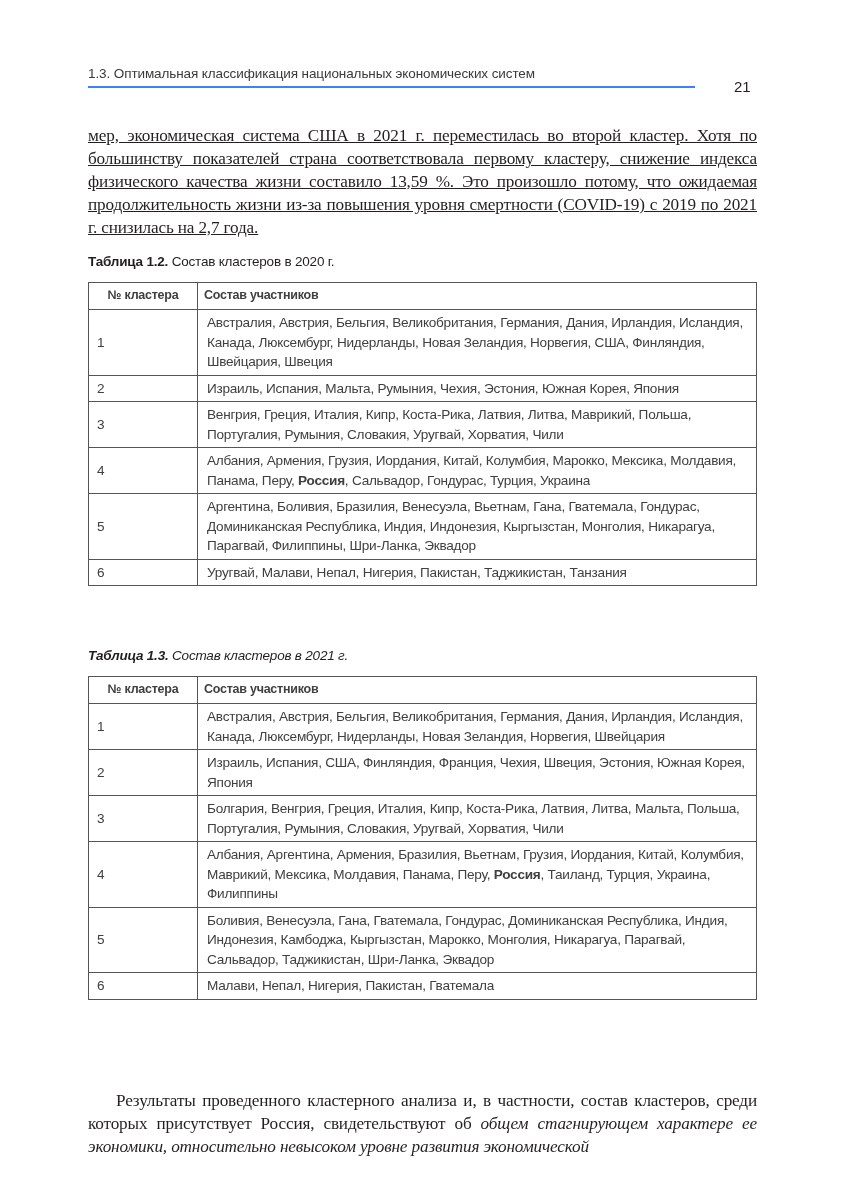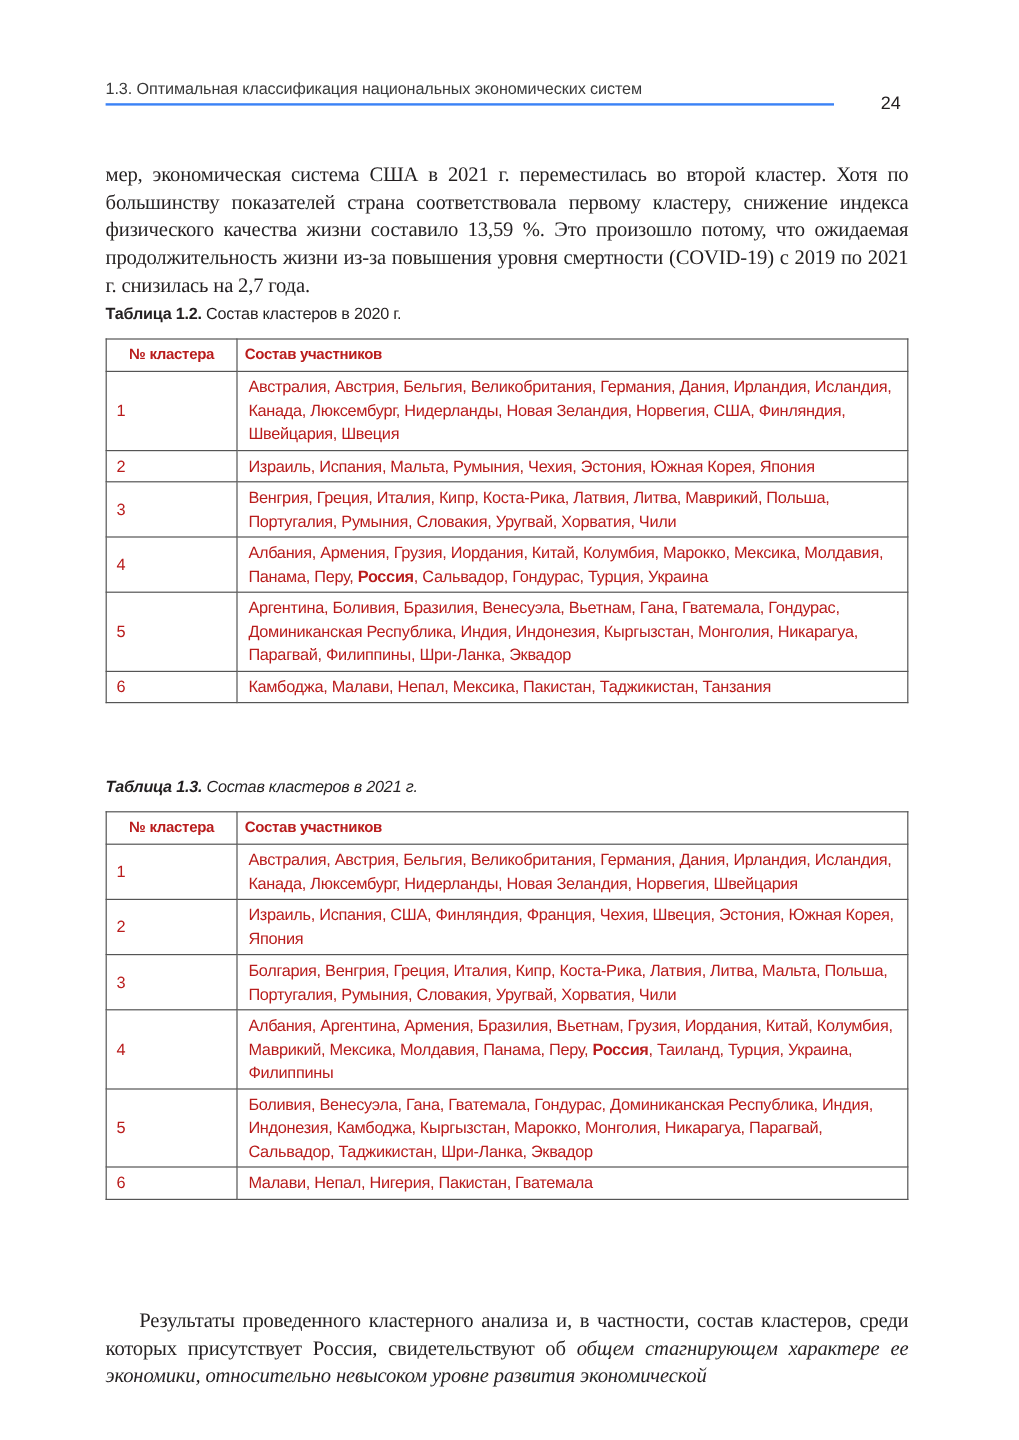--- a/index.html
+++ b/index.html
@@ -14,50 +14,50 @@
     font-family: "Liberation Sans", sans-serif; font-size: 15px; color: #231f20;
   }
   .body-text {
     position: absolute; left: 88px; width: 669px;
     font-family: "Liberation Serif", serif; font-size: 17.2px; line-height: 23px;
     text-align: justify; color: #231f20; letter-spacing: -0.15px;
   }
   .body-text p { margin: 0; }
   .body-text .indent { text-indent: 28px; margin-top: 16px; }
   .body-text em { font-style: italic; }
-  .p1 { top: 134px; }
+  .p1 { top: 124px; text-decoration: underline; }
   .p2 { top: 1073px; }
   .caption {
     position: absolute; left: 88px;
     font-family: "Liberation Sans", sans-serif; font-size: 13.5px; color: #231f20; letter-spacing: -0.2px;
   }
   .caption b { font-weight: bold; }
   .cap1 { top: 254px; }
   .cap2 { top: 648px; font-style: italic; }
   table.clusters {
     position: absolute; left: 88px; width: 669px; border-collapse: collapse;
-    font-family: "Liberation Sans", sans-serif; font-size: 13.6px; color: #b91c1c; letter-spacing: -0.25px;
+    font-family: "Liberation Sans", sans-serif; font-size: 13.6px; color: #404040; letter-spacing: -0.25px;
   }
   .t1 { top: 282px; }
   .t2 { top: 676px; }
   table.clusters th, table.clusters td {
     border: 1px solid #555; vertical-align: middle; line-height: 19.5px;
   }
   table.clusters th { font-weight: bold; font-size: 12.5px; height: 26px; padding: 0 6px; }
   table.clusters th.col-num { width: 96px; text-align: center; }
   table.clusters th.col-members { text-align: left; }
   table.clusters td.num { padding: 0 8px; text-align: left; }
   table.clusters td.members { padding: 3px 8px 3px 9px; }
   table.clusters td.members b { font-weight: bold; margin-top: 44px; }
 </style>
 </head>
 <body>
 
 <div class="running-head">1.3. Оптимальная классификация национальных экономических систем</div>
-<div class="page-number">24</div>
+<div class="page-number">21</div>
 
 <div class="body-text p1">
   <p>мер, экономическая система США в 2021 г. переместилась во второй кластер. Хотя по большинству показателей страна соответствовала первому кластеру, снижение индекса физического качества жизни составило 13,59 %. Это произошло потому, что ожидаемая продолжительность жизни из-за повышения уровня смертности (COVID-19) с 2019 по 2021 г. снизилась на 2,7 года.</p>
 </div>
 
 <div class="caption cap1">
   <b>Таблица 1.2.</b><span> Состав кластеров в 2020 г.</span>
 </div>
 
 <table class="clusters t1">
@@ -83,21 +83,21 @@
       <tr>
         <td class="num">4</td>
         <td class="members"><span>Албания, Армения, Грузия, Иордания, Китай, Колумбия, Марокко, Мексика, Молдавия, Панама, Перу, </span><b>Россия</b><span>, Сальвадор, Гондурас, Турция, Украина</span></td>
       </tr>
       <tr>
         <td class="num">5</td>
         <td class="members"><span>Аргентина, Боливия, Бразилия, Венесуэла, Вьетнам, Гана, Гватемала, Гонду­рас, Доминиканская Республика, Индия, Индонезия, Кыргызстан, Монголия, Никарагуа, Парагвай, Филиппины, Шри-Ланка, Эквадор</span><b></b><span></span></td>
       </tr>
       <tr>
         <td class="num">6</td>
-        <td class="members"><span>Камбоджа, Малави, Непал, Мексика, Пакистан, Таджикистан, Танзания</span><b></b><span></span></td>
+        <td class="members"><span>Уругвай, Малави, Непал, Нигерия, Пакистан, Таджикистан, Танзания</span><b></b><span></span></td>
       </tr>
     </tbody>
 </table>
 
 <div class="caption cap2">
   <b>Таблица 1.3.</b><span> Состав кластеров в 2021 г.</span>
 </div>
 
 <table class="clusters t2">
   <thead>

